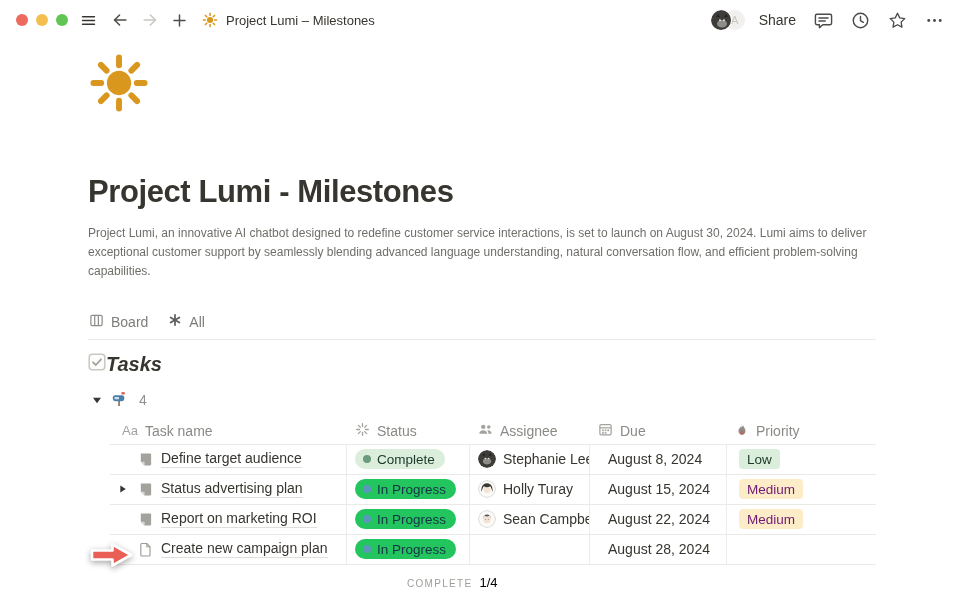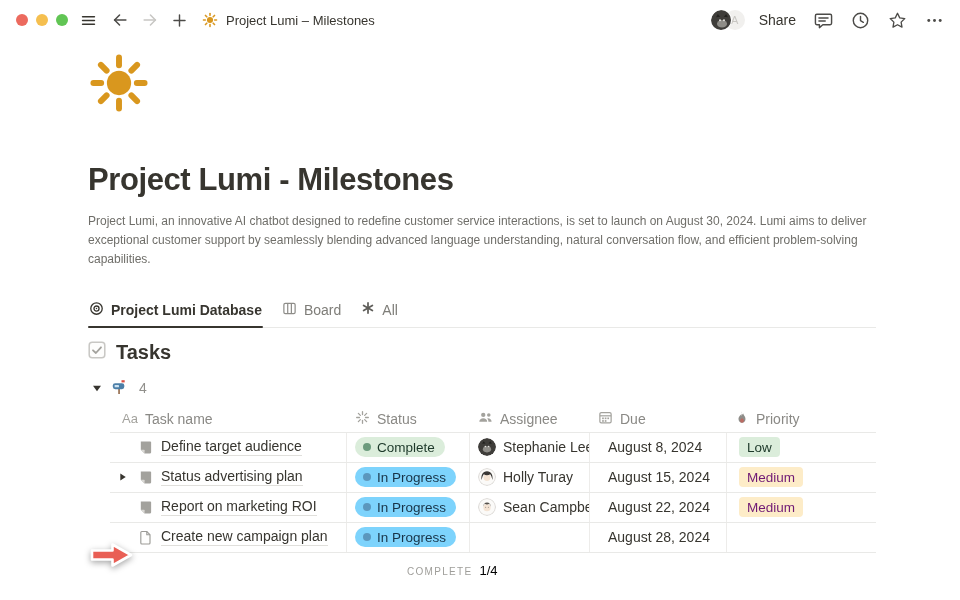--- a/index.html
+++ b/index.html
@@ -41,21 +41,21 @@
     margin-left: -7px; z-index: 1;
   }
   .share-btn { font-size: 14px; color: #37352F; margin-right: 18px; cursor: pointer; }
   .tb-action { margin-right: 18px; }
   .tb-action:last-child { margin-right: 0; }
 
   
   .content { padding-left: 88px; padding-right: 84px; position: relative; }
   .page-icon { margin-top: 12px; width: 62px; height: 62px; }
   .page-title {
-    margin-top: 48px;
+    margin-top: 60px;
     font-size: 31px;
     font-weight: 700;
     letter-spacing: -0.4px;
     color: #37352F;
   }
   .page-desc {
     margin-top: 14px;
     width: 786px;
     font-size: 12px;
     line-height: 1.6;
@@ -79,22 +79,22 @@
   }
   .tab.active { color: #37352F; font-weight: 700; }
   .tab.active::after {
     content: ""; position: absolute; left: 0; right: 0; bottom: -1px;
     height: 2px; background: #37352F; border-radius: 1px;
   }
 
   
   .tasks-heading {
     margin-top: 13px;
-    display: flex; align-items: center; gap: 10px;
-    font-size: 20px; font-weight: 700; color: #37352F;
+    display: flex; align-items: center; 
+    font-size: 20px; font-weight: 700; color: #37352F; font-style: italic;
   }
   .group-row {
     margin-top: 15px;
     margin-left: 4px;
     display: flex; align-items: center; gap: 9px;
     font-size: 14px;
   }
   .group-toggle { display: inline-flex; cursor: pointer; }
   .group-label {
     font-weight: 700;
@@ -139,21 +139,21 @@
   .doc-icon { display: inline-flex; flex: 0 0 auto; }
   .pill {
     display: inline-flex; align-items: center; gap: 6px;
     height: 20px; padding: 0 10px 0 8px;
     border-radius: 11px; font-size: 13.5px;
     white-space: nowrap; cursor: pointer;
   }
   .pill .dot { width: 8px; height: 8px; border-radius: 50%; }
   .pill.green { background: #DBEDDB; color: #1C3829; }
   .pill.green .dot { background: #6C9B7D; }
-  .pill.blue { background: #7dd3fc; color: #183347; }
+  .pill.blue { background: #22c55e; color: #183347; }
   .pill.blue .dot { background: #5B97BD; }
   .assignee-wrap { display: flex; align-items: center; gap: 7px; font-size: 14px; color: #37352F; white-space: nowrap; }
   .avatar-sm { width: 18px; height: 18px; border-radius: 50%; overflow: hidden; flex: 0 0 auto; }
   .cell.due { padding-left: 18px; font-size: 14px; color: #37352F; white-space: nowrap; }
   .cell.priority { padding-left: 12px; }
   .tag {
     display: inline-flex; align-items: center;
     height: 20px; padding: 0 8px;
     border-radius: 4px; font-size: 13.5px;
     white-space: nowrap; cursor: pointer;
@@ -290,30 +290,20 @@
           <line x1="16.8" y1="7.2" x2="19" y2="5"></line>
         </g>
       </svg>
   </div>
 
   <h1 class="page-title">Project Lumi - Milestones</h1>
 
   <p class="page-desc">Project Lumi, an innovative AI chatbot designed to redefine customer service interactions, is set to launch on August 30, 2024. Lumi aims to deliver exceptional customer support by seamlessly blending advanced language understanding, natural conversation flow, and efficient problem-solving capabilities.</p>
 
   <div class="tabs">
-    <div class="tab active">
-      <span>
-        <svg width="15" height="15" viewBox="0 0 16 16">
-            <circle cx="8" cy="8" r="6.1" fill="none" stroke="#37352F" stroke-width="1.4"></circle>
-            <circle cx="8" cy="8" r="2.7" fill="none" stroke="#37352F" stroke-width="1.4"></circle>
-            <circle cx="8" cy="8" r="0.8" fill="#37352F"></circle>
-          </svg>
-      </span>
-      <span>Project Lumi Database</span>
-    </div>
     <div class="tab">
       <span>
         <svg width="15" height="15" viewBox="0 0 16 16">
             <rect x="2" y="2.6" width="12" height="10.8" rx="1.5" fill="none" stroke="#8E8D89" stroke-width="1.3"></rect>
             <line x1="6.1" y1="2.6" x2="6.1" y2="13.4" stroke="#8E8D89" stroke-width="1.3"></line>
             <line x1="10" y1="2.6" x2="10" y2="13.4" stroke="#8E8D89" stroke-width="1.3"></line>
           </svg>
       </span>
       <span>Board</span>
     </div>

